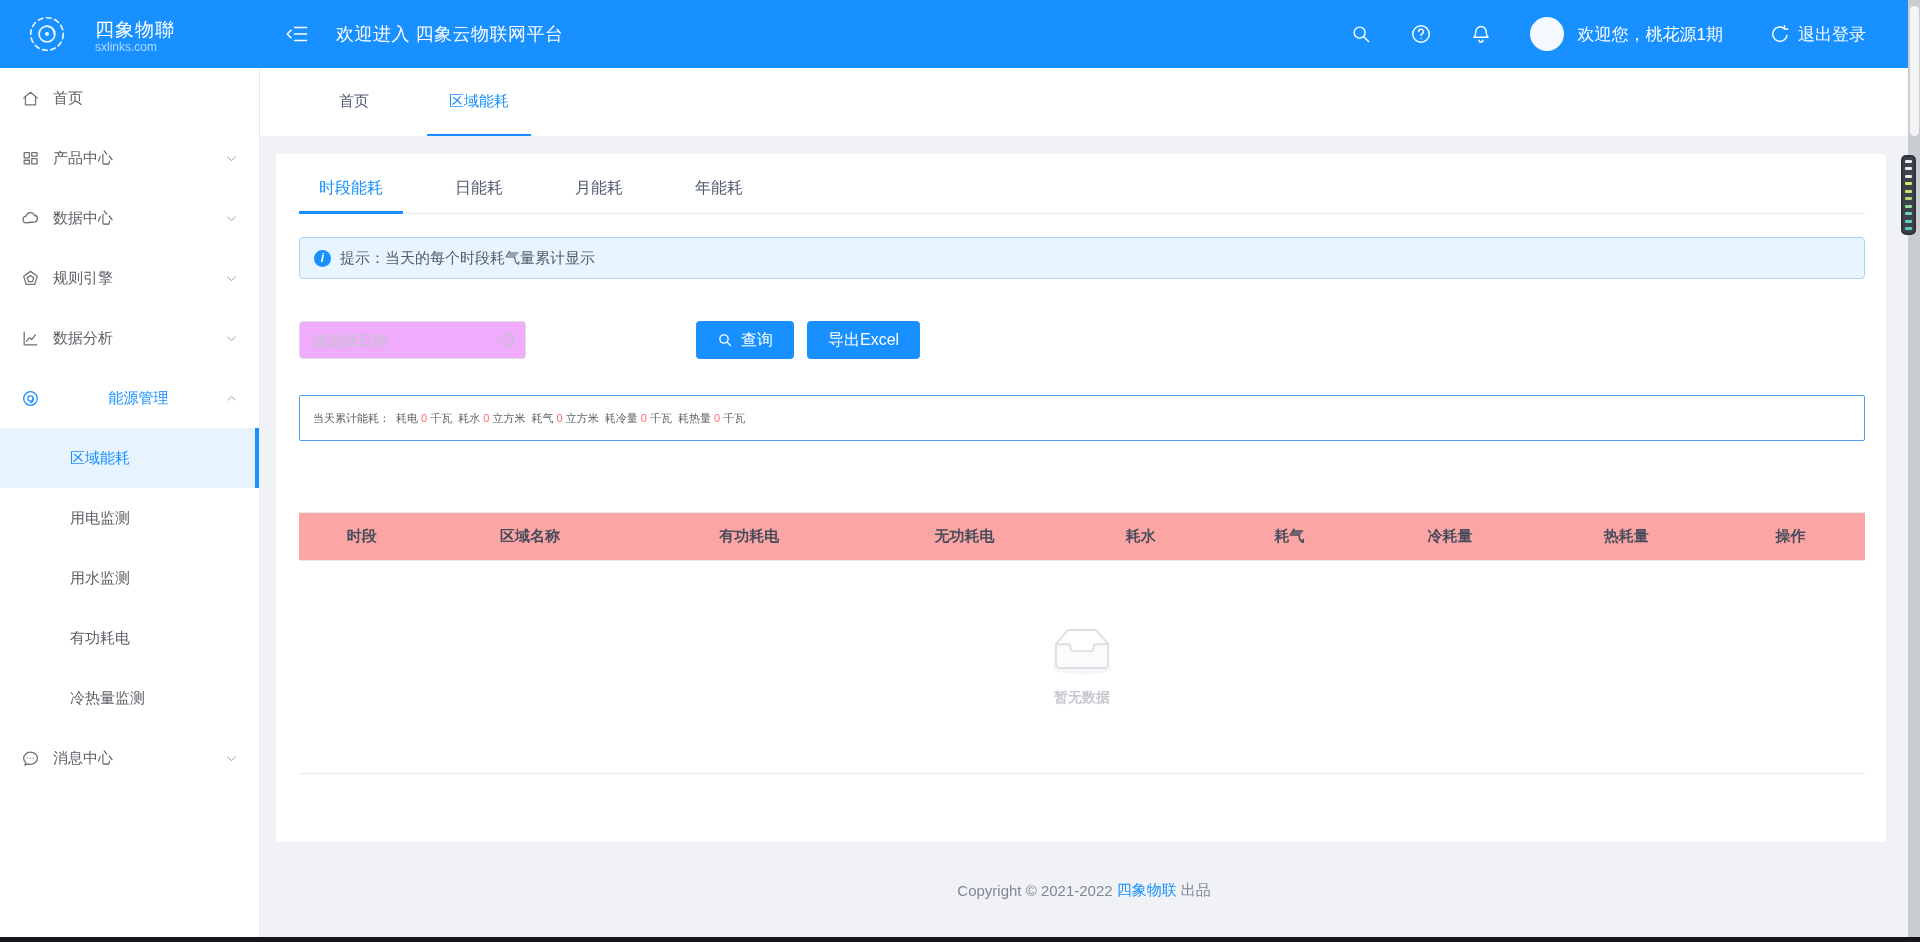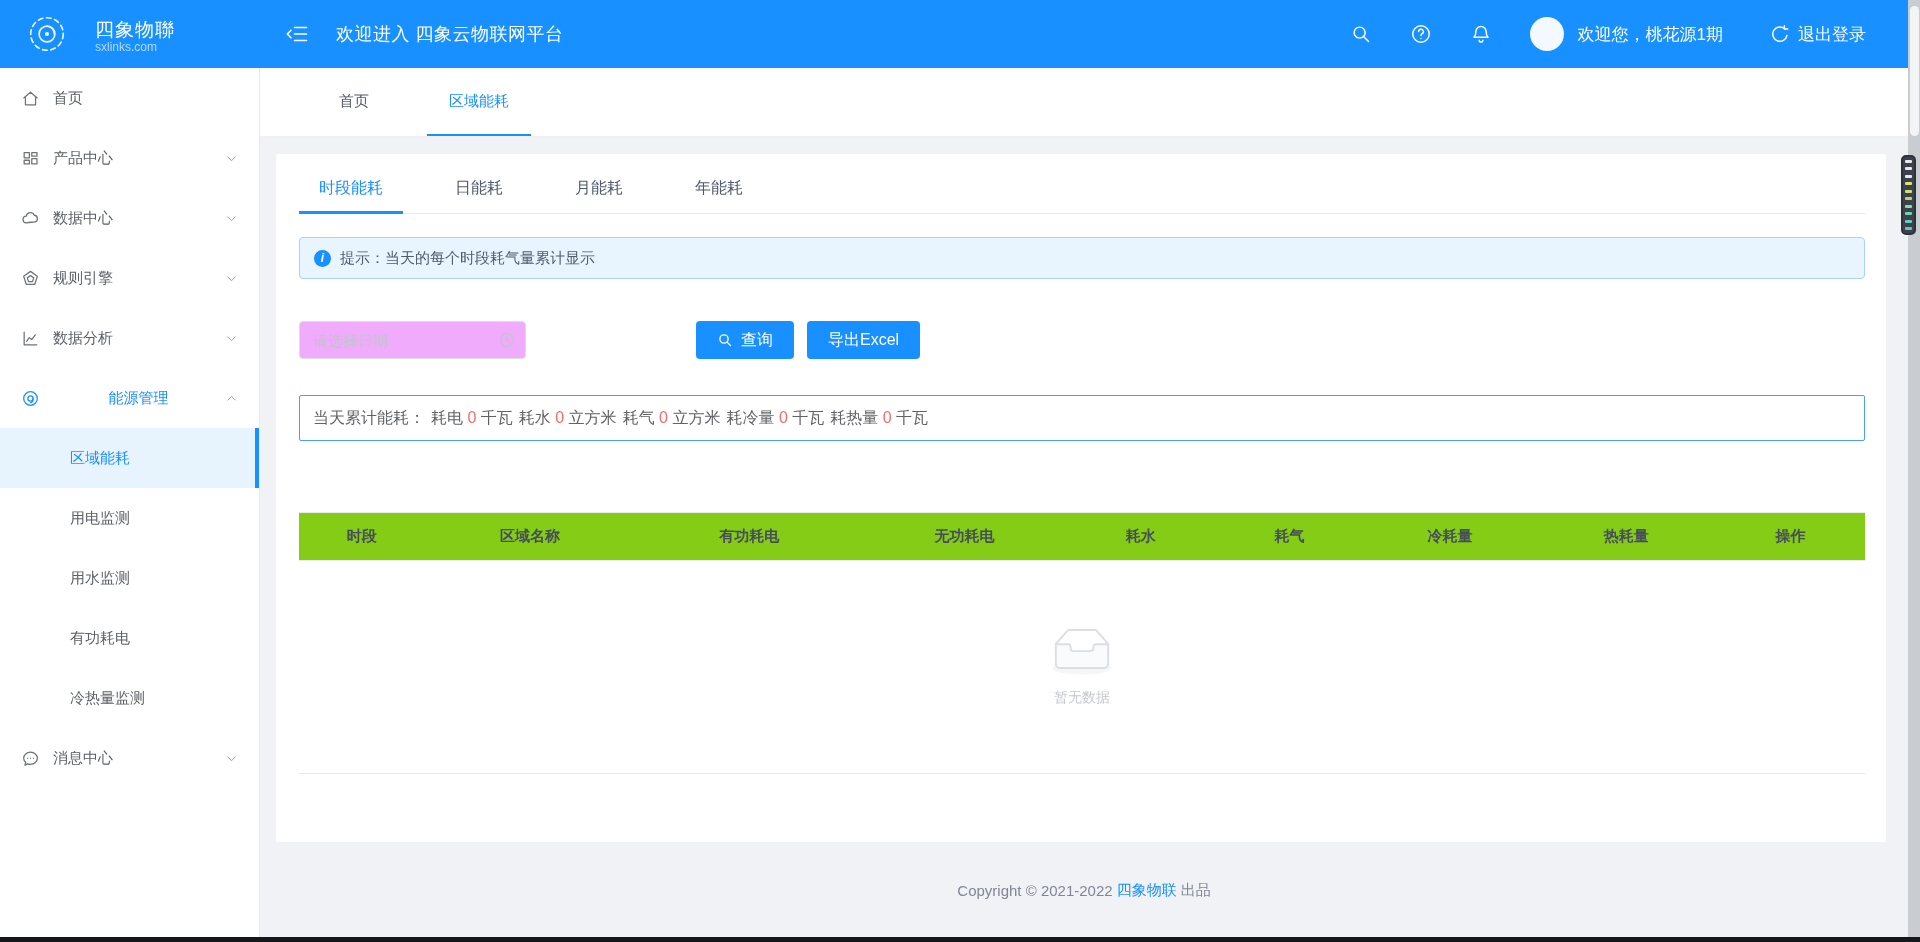--- a/index.html
+++ b/index.html
@@ -55,30 +55,30 @@
   .info-ico{width:17px;height:17px;border-radius:50%;background:var(--accent);color:#fff;font-size:12px;font-weight:bold;font-style:italic;display:flex;align-items:center;justify-content:center;margin-right:9px;flex-shrink:0;}
   .query-row{margin-top:42px;display:flex;align-items:center;}
   .date-wrap{position:relative;width:227px;}
   .date-input{width:227px;height:38px;border:1px solid #dcdee2;border-radius:4px;padding:0 36px 0 13px;font-size:15px;color:#515a6e;outline:none;background:#f0abfc;font-family:inherit;}
   .date-input::placeholder{color:#c0c4cc;}
   .date-ico{position:absolute;right:10px;top:10px;width:18px;height:18px;color:#c0c4cc;}
   .btn{height:38px;border:none;border-radius:4px;background:var(--accent);color:#fff;font-size:16px;padding:0 21px;display:flex;align-items:center;cursor:pointer;font-family:inherit;}
   .btn .b-ico{width:16px;height:16px;margin-right:8px;}
   .btn.query{margin-left:170px;}
   .btn.export{margin-left:13px;}
-  .summary{margin-top:36px;height:46px;border:1px solid #4e9ef0;border-radius:2px;display:flex;align-items:center;padding:0 13px;font-size:16px;color:#606266;}
+  .summary{margin-top:36px;height:46px;border:1px solid #4e9ef0;border-radius:2px;display:flex;align-items:center;padding:0 13px;font-size:11px;color:#606266;}
   .sum-item{margin-left:6px;white-space:pre;}
   .sum-item b{color:var(--danger);font-weight:normal;}
 
   .table{margin-top:71px;}
-  .t-head{display:flex;height:49px;align-items:center;background:#84cc16;border-top:1px solid #e8eaec;border-bottom:1px solid #e8eaec;}
+  .t-head{display:flex;height:49px;align-items:center;background:#fca5a5;border-top:1px solid #e8eaec;border-bottom:1px solid #e8eaec;}
   .t-cell{text-align:center;font-size:15px;font-weight:600;color:#464c5b;}
   .t-empty{height:213px;border-bottom:1px solid #e8eaec;display:flex;flex-direction:column;align-items:center;justify-content:center;}
   .empty-ico{width:76px;height:50px;}
-  .empty-txt{margin-top:12px;font-size:14px;color:#c5c8ce;}
+  .empty-txt{margin-top:12px;font-size:14px;color:#c5c8ce;font-weight:bold;}
 
   .footer{height:96px;display:flex;align-items:center;justify-content:center;color:#808695;font-size:15px;}
   .footer a{color:var(--accent);text-decoration:none;margin:0 4px;cursor:pointer;}
 
   
   .scroll-track{position:absolute;top:0;right:0;width:12px;height:942px;background:#c9cdd1;}
   .scroll-thumb{position:absolute;top:6px;left:1.5px;width:9px;height:130px;background:#f3f4f5;border-radius:5px;cursor:pointer;}
   .minimap{position:absolute;top:155px;right:4px;width:15px;height:80px;background:#3c424d;border:2px solid #2d323b;border-radius:5px;padding:3px 2px;display:flex;flex-direction:column;justify-content:space-between;cursor:pointer;}
   .minimap i{display:block;height:3px;border-radius:1px;}
 

